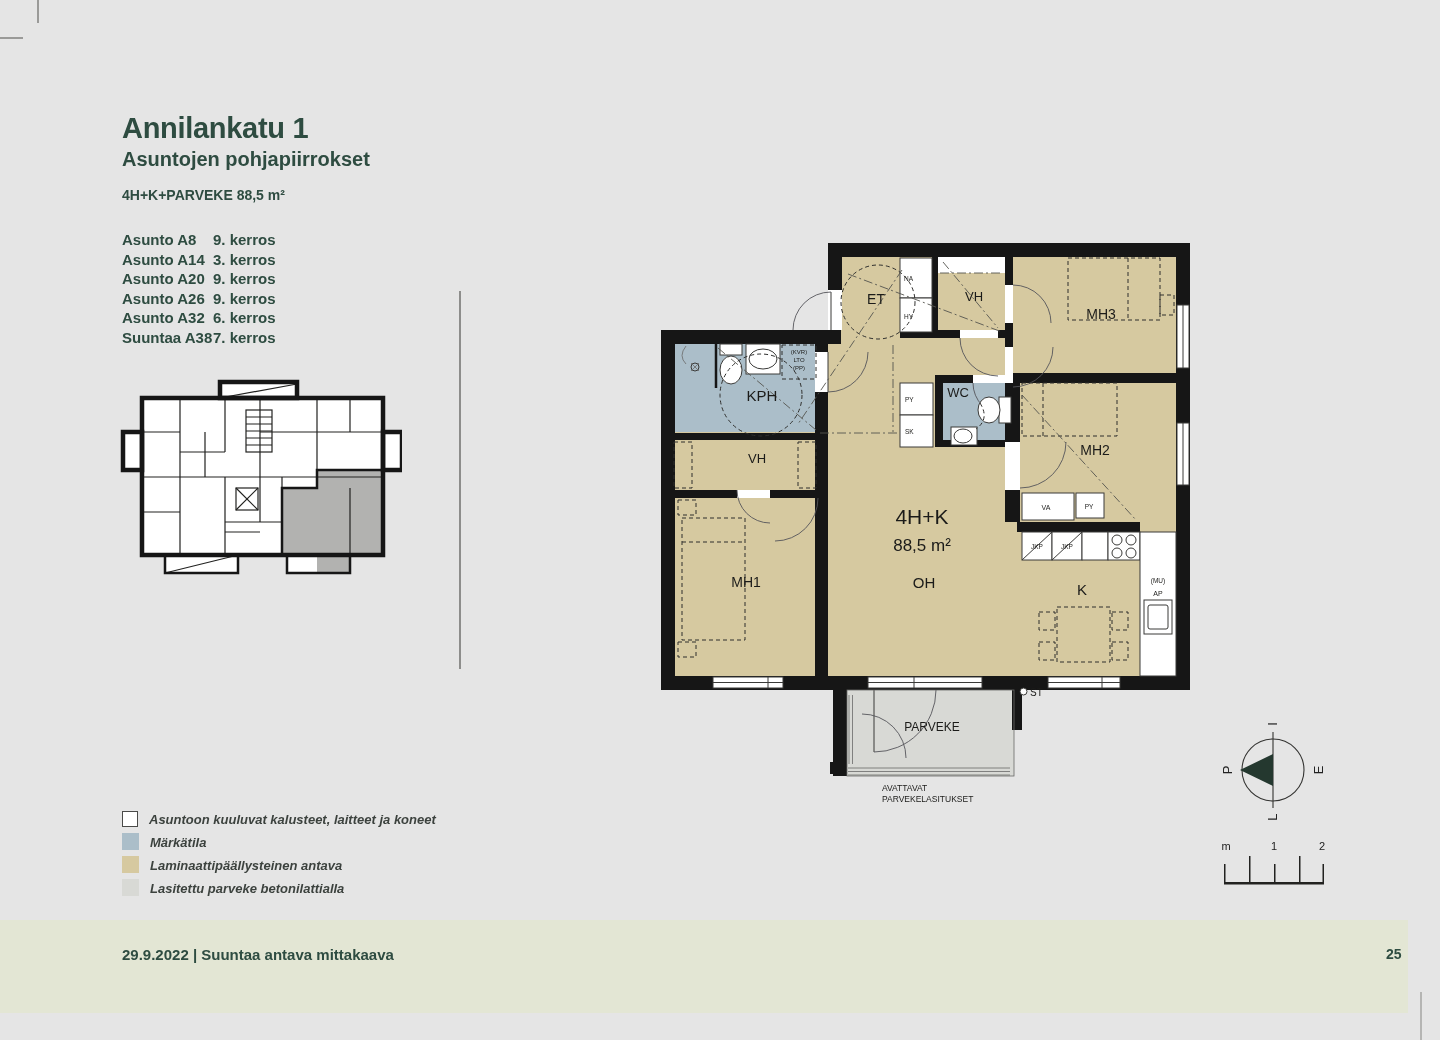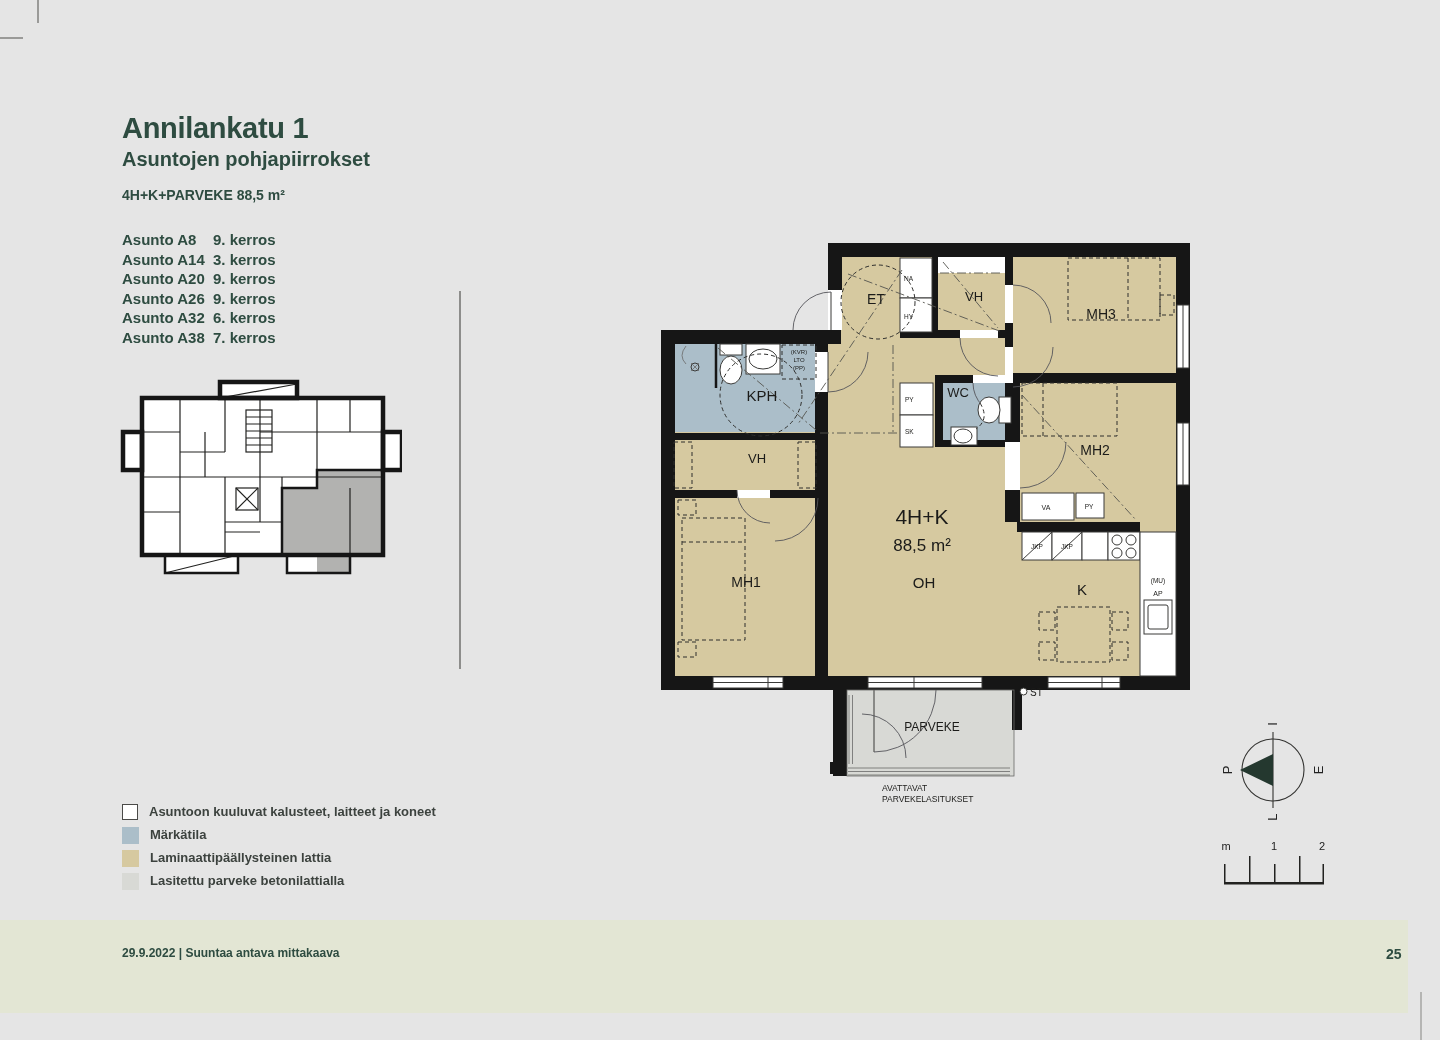--- a/index.html
+++ b/index.html
@@ -13,27 +13,27 @@
   #title{font-size:29px;font-weight:700;letter-spacing:-0.3px;color:var(--c-accent,#2e4c41);line-height:33px;}
   #subtitle{font-size:20px;font-weight:700;color:var(--c-accent,#2e4c41);margin-top:3px;}
   #apt-type{font-size:14px;font-weight:700;color:var(--c-accent,#2e4c41);margin-top:16px;}
   #apt-list{margin-top:27px;}
   .apt-row{display:flex;font-size:15px;font-weight:700;color:var(--c-accent,#2e4c41);line-height:19.5px;}
   .apt-row .nm{width:91px;}
   
   #divider{left:459px;top:291px;width:1.5px;height:378px;background:#8d8d8b;}
   
   #legend{left:122px;top:804px;}
-  .lg-row{display:flex;align-items:flex-start;height:23px;}
+  .lg-row{display:flex;align-items:flex-end;height:23px;font-style:italic;}
   .lg-sw{width:17px;height:17px;margin-right:11px;flex:0 0 auto;}
   .lg-sw.bordered{border:1.5px solid #4a4a48;width:14px;height:14px;}
   .lg-lb{font-size:13px;font-weight:700;color:#3c423e;}
   
   #footer-band{left:0;top:920px;width:1408px;height:93px;background:var(--c-footer_band,#e3e6d4);}
-  #footer-text{left:122px;top:946px;font-size:12px;font-weight:700;color:var(--c-accent,#2e4c41);}
+  #footer-text{left:122px;top:946px;font-size:15px;font-weight:700;color:var(--c-accent,#2e4c41);}
   #page-num{left:1338px;top:946px;font-size:14px;font-weight:700;color:var(--c-accent,#2e4c41);margin-left:48px;}
   
   svg{display:block;}
   .wall{fill:var(--c-wall,#161616);}
   .tan{fill:var(--c-room_tan,#d6c9a0);}
   .wet{fill:var(--c-wet_blue,#abbec9);}
   .balc{fill:var(--c-balcony_gray,#d8d9d5);}
   .wht{fill:#ffffff;stroke:#3a3a38;stroke-width:1;}
   .thin{stroke:#3a3a38;stroke-width:1;fill:none;}
   .thin08{stroke:#6a6a68;stroke-width:0.8;fill:none;}
@@ -81,21 +81,21 @@
         </div>
       <div class="apt-row">
           <span class="nm">Asunto A26</span>
           <span>9. kerros</span>
         </div>
       <div class="apt-row">
           <span class="nm">Asunto A32</span>
           <span>6. kerros</span>
         </div>
       <div class="apt-row">
-          <span class="nm">Asunto A38</span>
+          <span class="nm">Suuntaa A38</span>
           <span>7. kerros</span>
         </div>
     </div>
   </div>
 
   <div class="abs" id="divider"></div>
 
   <svg class="abs" style="left:120px;top:372px;" width="282" height="212" viewBox="0 0 282 212">
     <g>
       <rect x="22" y="26" width="241" height="157" fill="#ffffff"></rect>
@@ -354,21 +354,21 @@
     <div class="lg-row">
       <span class="lg-sw bordered" style="background: rgb(255, 255, 255);"></span>
       <span class="lg-lb">Asuntoon kuuluvat kalusteet, laitteet ja koneet</span>
     </div>
     <div class="lg-row">
       <span class="lg-sw" style="background: rgb(171, 190, 201);"></span>
       <span class="lg-lb">Märkätila</span>
     </div>
     <div class="lg-row">
       <span class="lg-sw" style="background: rgb(214, 201, 160);"></span>
-      <span class="lg-lb">Laminaattipäällysteinen lattia</span>
+      <span class="lg-lb">Laminaattipäällysteinen antava</span>
     </div>
     <div class="lg-row">
       <span class="lg-sw" style="background: rgb(216, 217, 213);"></span>
       <span class="lg-lb">Lasitettu parveke betonilattialla</span>
     </div>
   </div>
 
   <div class="abs" id="footer-band"></div>
   <div class="abs" id="footer-text">29.9.2022 | Suuntaa antava mittakaava</div>
   <div class="abs" id="page-num">25</div>

